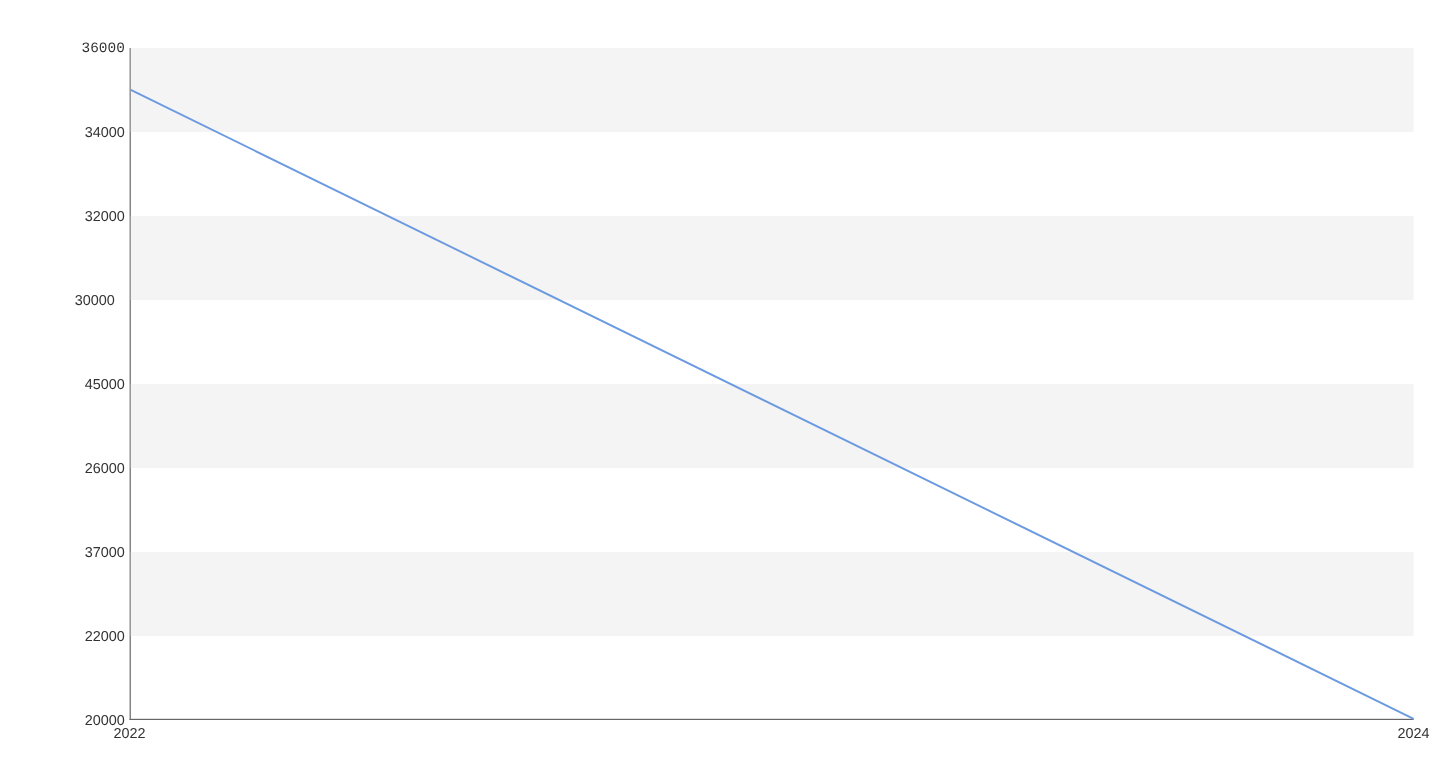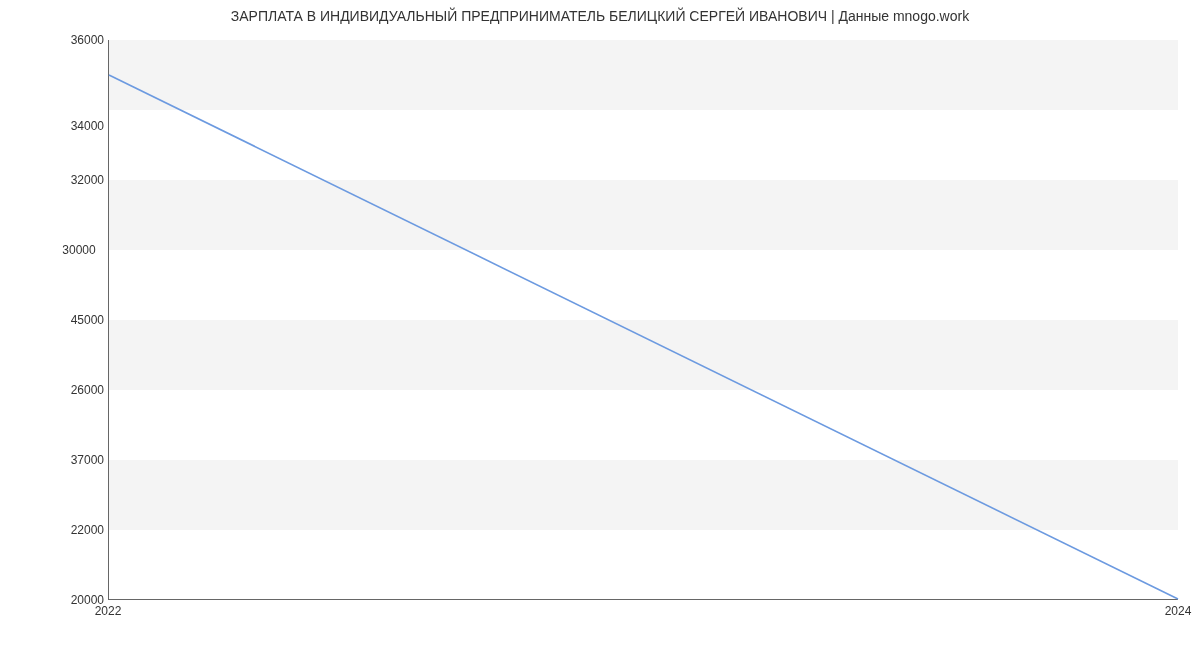--- a/index.html
+++ b/index.html
@@ -63,37 +63,36 @@
     top: 0;
     width: 100%;
     height: 100%;
     overflow: visible;
   }
 </style>
 </head>
 <body>
 
 <div class="chart-wrap">
-  <div class="title">ЗАРПЛАТА В ИНДИВИДУАЛЬНЫЙ ПРЕДПРИНИМАТЕЛЬ БЕЛИЦКИЙ СЕРГЕЙ ИВАНОВИЧ | Данные mnogo.work</div>
 
   <div class="plot">
       <div class="band" style="top: 0px; height: 70px;"></div>
       <div class="band" style="top: 140px; height: 70px;"></div>
       <div class="band" style="top: 280px; height: 70px;"></div>
       <div class="band" style="top: 420px; height: 70px;"></div>
 
     <svg class="line-layer" preserveAspectRatio="none" viewBox="0 0 1070 560">
       <polyline id="series-line" fill="none" stroke-width="1.6" points="0,35 1070,560" stroke="#6c9ae0"></polyline>
     </svg>
   </div>
 
 <div class="y-tick" style="top: 600px;">20000</div>
     <div class="y-tick" style="top: 530px;">22000</div>
     <div class="y-tick" style="top: 460px;">37000</div>
     <div class="y-tick" style="top: 390px;">26000</div>
     <div class="y-tick" style="top: 320px;">45000</div>
     <div class="y-tick" style="top: 250px; text-align: center;">30000</div>
     <div class="y-tick" style="top: 180px;">32000</div>
-    <div class="y-tick" style="top: 126px; text-align: right;">34000</div>
-    <div class="y-tick" style="top: 40px;">36000</div>
+    <div class="y-tick" style="top: 110px; text-align: right;">34000</div>
+    <div class="y-tick" style="top: 40px; font-family: Liberation Mono, monospace;">36000</div>
     <div class="x-tick" style="left: 108px;">2022</div>
     <div class="x-tick" style="left: 1178px;">2024</div>
   </div>
 
 </body></html>

